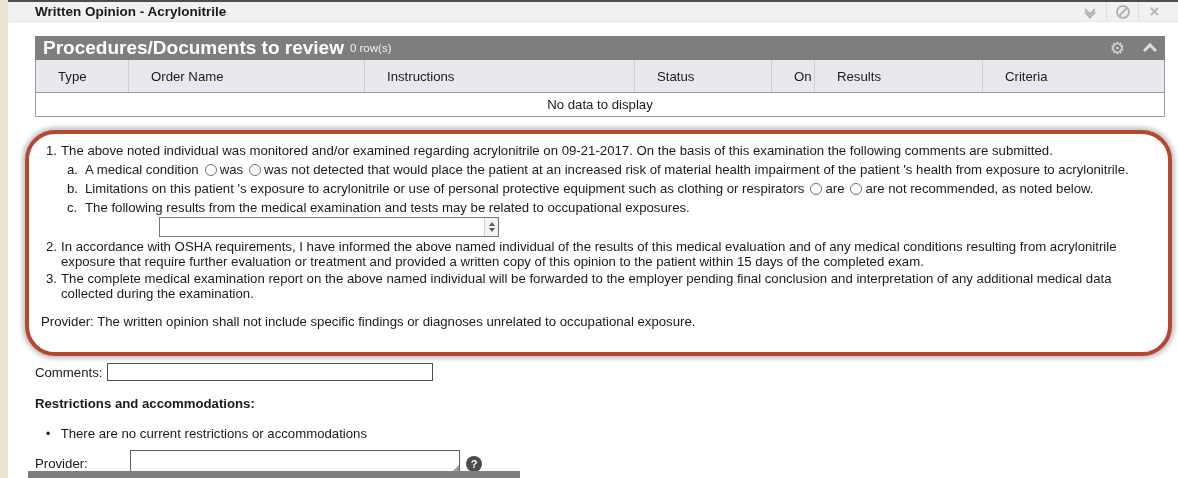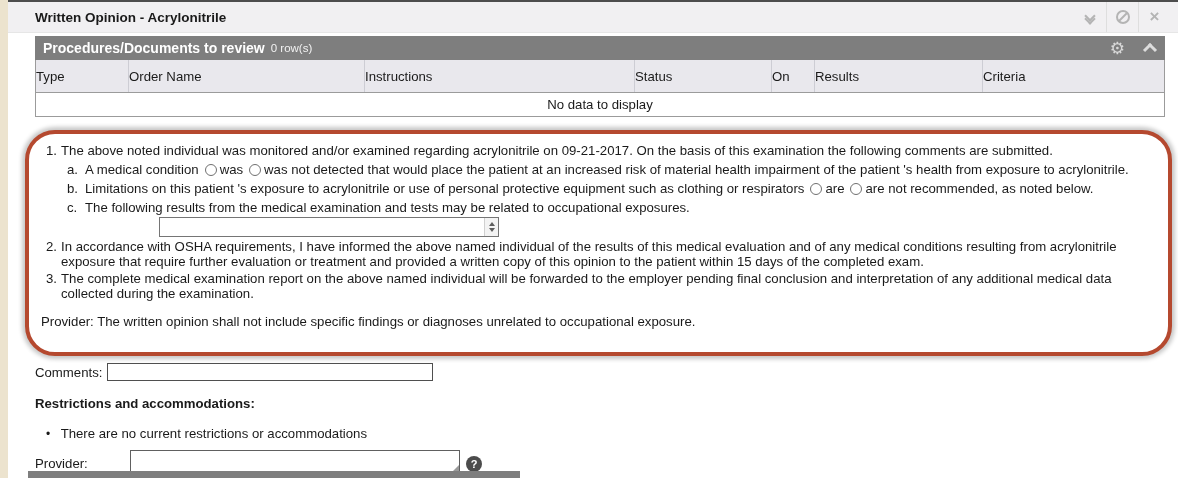--- a/index.html
+++ b/index.html
@@ -2,52 +2,52 @@
 <html><head>
 <meta charset="utf-8">
 <style>
   * { margin:0; padding:0; box-sizing:border-box; }
   body { background:#fff; font-family:"Liberation Sans", sans-serif; }
   .page { position:relative; width:1178px; height:478px; background:#ffffff; overflow:hidden;
           font-size:13.2px; color:#1a1a1a; }
   .left-strip { position:absolute; left:0; top:0; width:8px; height:478px; background:#ece3ce; }
 
   
-  .titlebar { position:absolute; left:8px; top:0; width:1170px; height:33px; background:#f1f0f2;
+  .titlebar { position:absolute; left:8px; top:0; width:1170px; height:22px; background:#f1f0f2;
               border-top:2px solid #4d4d4d; border-bottom:1px solid #e6e6e6;
               display:flex; align-items:center; }
   .titlebar .title { margin-left:27px; font-weight:bold; font-size:13.5px; }
   .titlebar .spacer { flex:1; }
   .tb-icons { display:flex; height:100%; margin-right:8px; }
   .tb-icon { width:32px; height:100%; display:flex; flex-direction:column; justify-content:center;
              align-items:center; color:#b4b4b4; cursor:pointer; }
   .tb-icon + .tb-icon { border-left:1px solid #dedede; }
   .chev-dn-sm { width:8px; height:8px; border-right:2px solid #b4b4b4; border-bottom:2px solid #b4b4b4;
                 transform:rotate(45deg); }
   .chev-dn-sm.second { margin-top:-5px; }
   .nosign { width:14px; height:14px; border:2px solid #b4b4b4; border-radius:50%; position:relative; }
   .nosign::after { content:""; position:absolute; left:-1px; top:4px; width:12px; height:2px;
                    background:#b4b4b4; transform:rotate(-45deg); }
   .xmark { font-size:17px; font-weight:bold; color:#b4b4b4; line-height:14px; }
 
   
   .panel { position:absolute; left:35px; top:36px; width:1130px; }
   .panel-bar { height:24px; background:#7e7e7e; color:#fff; display:flex; align-items:center;
                padding:0 10px 0 8px; }
-  .panel-title { font-weight:bold; font-size:14px;text-align:right; }
+  .panel-title { font-weight:bold; font-size:19px;text-align:right; }
   .panel-count { font-size:11.5px; margin-left:6px; color:#f2f2f2; }
   .panel-bar .spacer { flex:1; }
   .gear { font-size:17px; color:#d9d9d9; margin-right:20px; cursor:pointer; line-height:17px; }
   .chev-up { width:10px; height:10px; border-left:3px solid #dcdcdc; border-top:3px solid #dcdcdc;
              transform:rotate(45deg); margin-top:4px; cursor:pointer; }
 
   .grid { border:1px solid #9b9b9b; border-top:none; background:#fff; }
   .grid-head { display:flex; background:#e9e8ed; border-bottom:1px solid #9b9b9b; height:33px;
                align-items:center; }
-  .gh-cell { padding-left:0; height:100%; display:flex; align-items:center; font-size:13.2px; }
+  .gh-cell { padding-left:22px; height:100%; display:flex; align-items:center; font-size:13.2px; }
   .gh-cell + .gh-cell { border-left:1px solid #cdcdd4; }
   .c-type{width:92px;} .c-order{width:236px;} .c-instr{width:270px;} .c-status{width:137px;}
   .c-on{width:43px;} .c-results{width:168px;} .c-crit{flex:1;}
   .grid-empty { height:23px; line-height:23px; text-align:center; }
 
   
   .red-box { position:absolute; left:25px; top:130px; width:1147px; height:226px;
              border:4px solid #b5492f; border-radius:30px; background:#fff;
              box-shadow:0 0 4px 3px #c7c7c7; padding:7px 10px 0 6px; }
   .num-row { display:flex; margin-left:6px; margin-top:2px; line-height:15px; }

